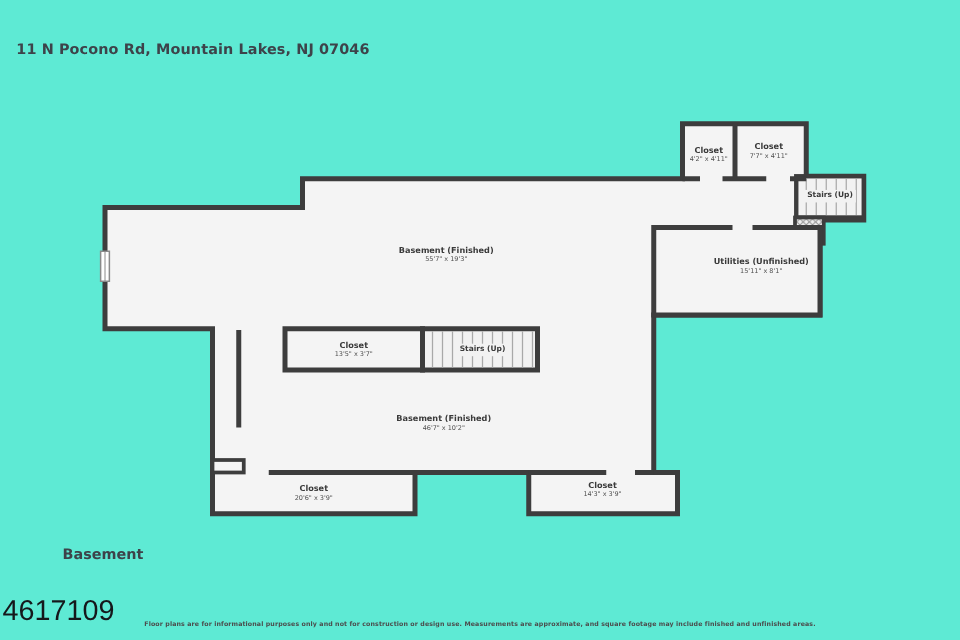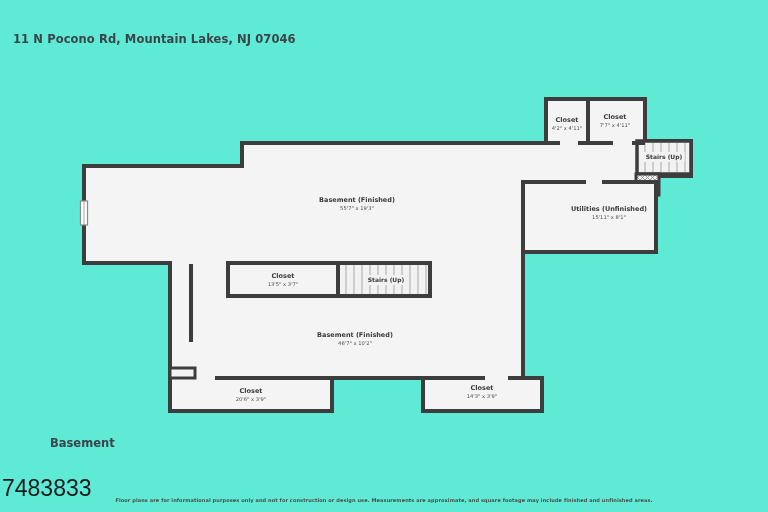--- a/index.html
+++ b/index.html
@@ -117,16 +117,16 @@
     <span class="room-name">Closet</span>
     <span class="room-dims">20'6" x 3'9"</span>
   </div>
 
   <div class="room-label" style="left:482px;top:392px">
     <span class="room-name">Closet</span>
     <span class="room-dims">14'3" x 3'9"</span>
   </div>
 
   <div class="floor-label">Basement</div>
-  <div class="listing-id">7483833</div>
+  <div class="listing-id">4617109</div>
   <div class="disclaimer">Floor plans are for informational purposes only and not for construction or design use. Measurements are approximate, and square footage may include finished and unfinished areas.</div>
 
 </div>
 
 </body></html>

